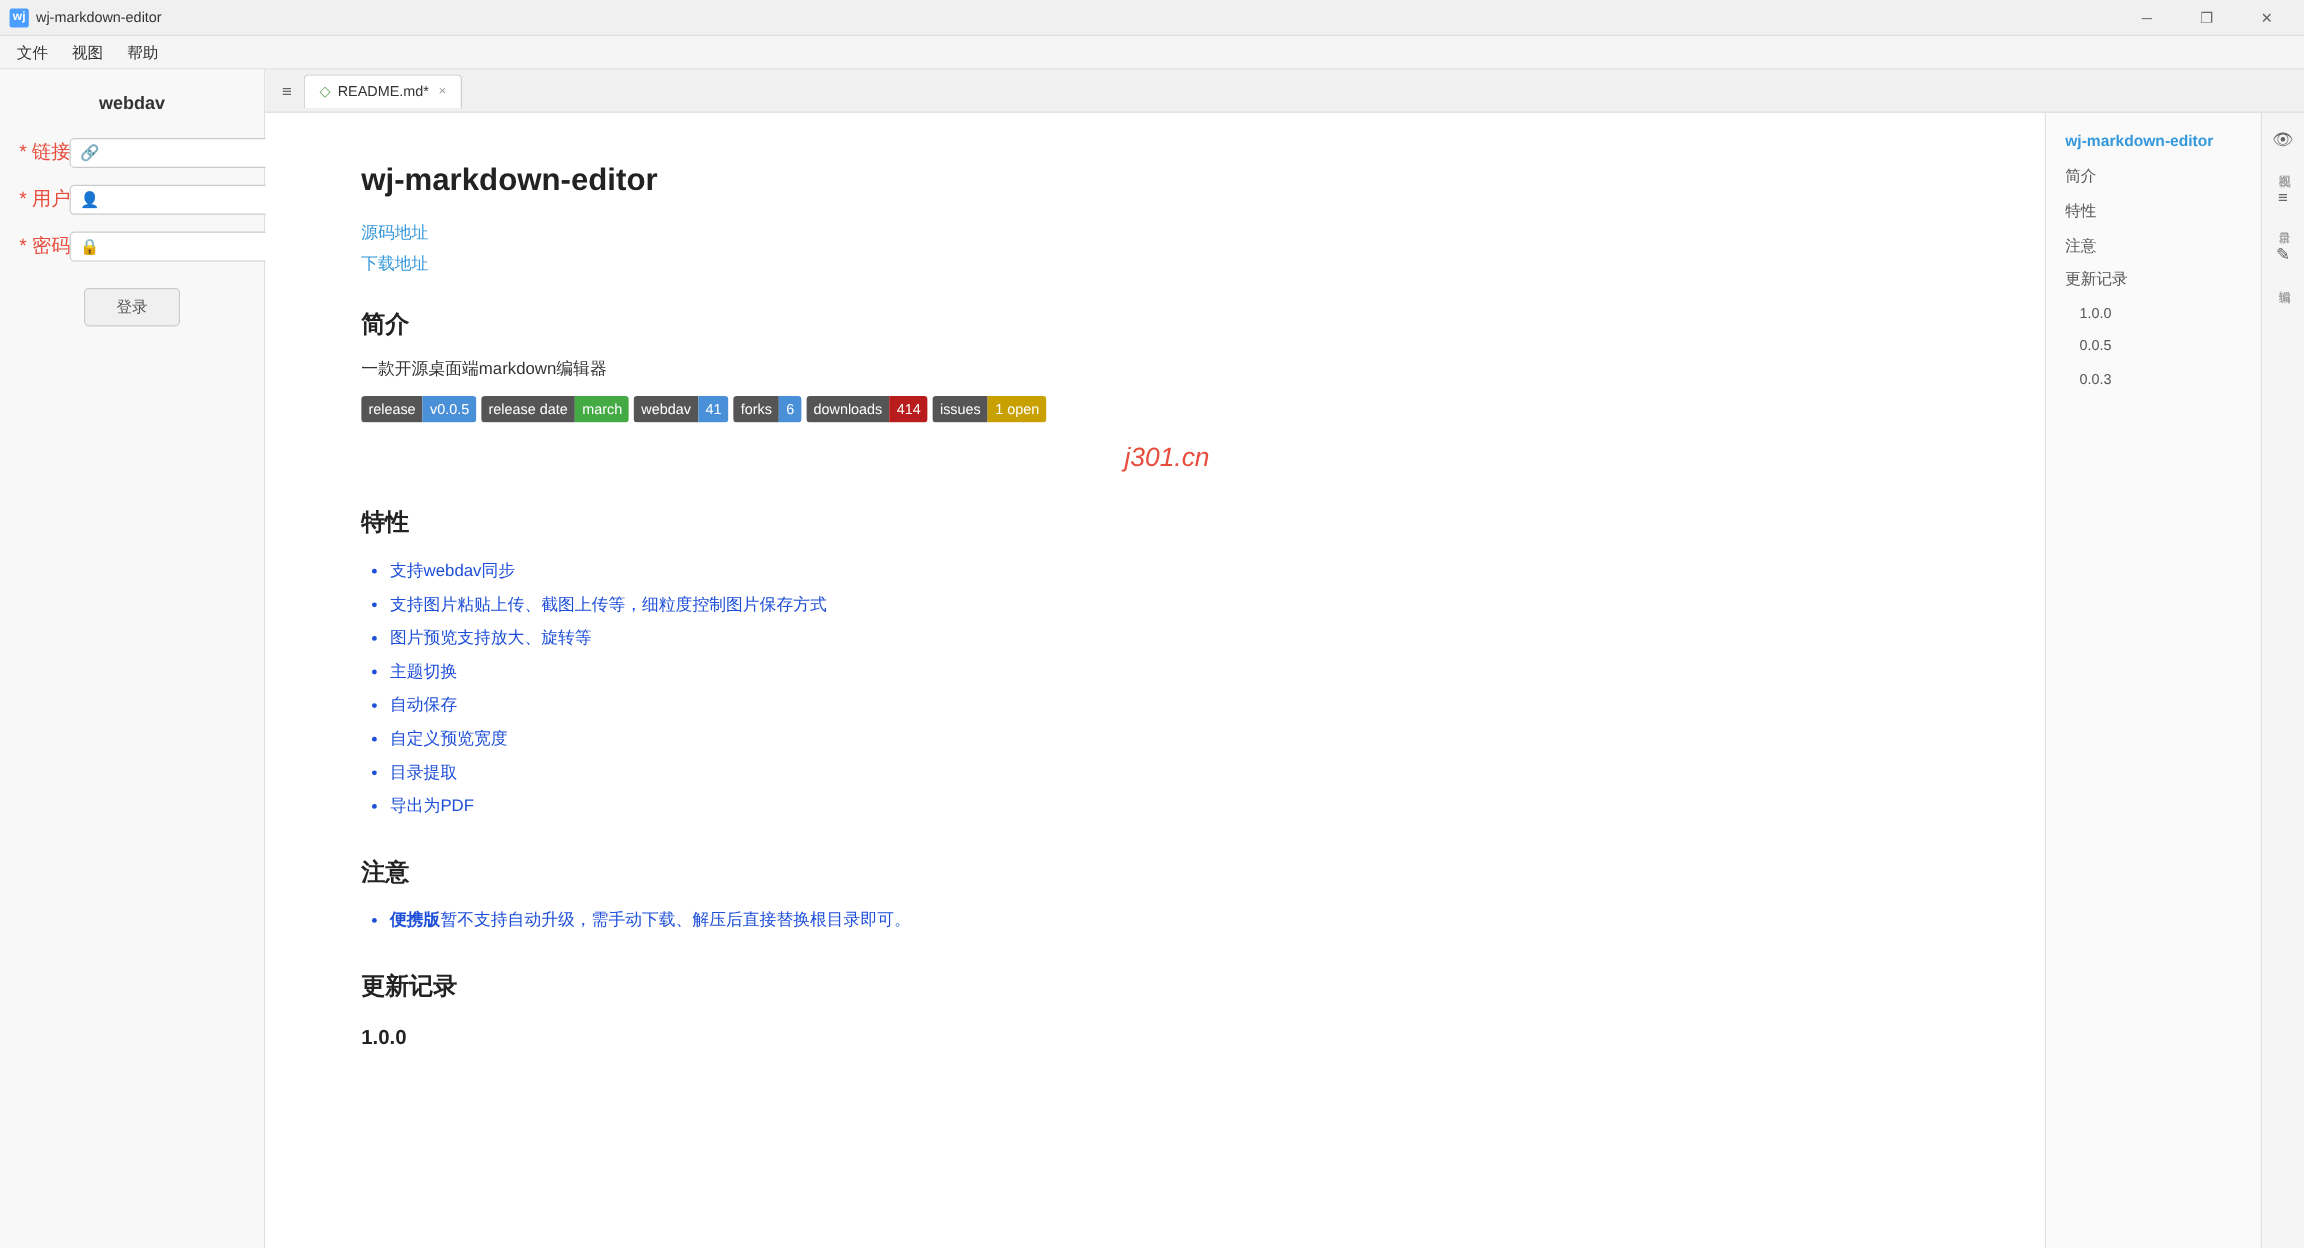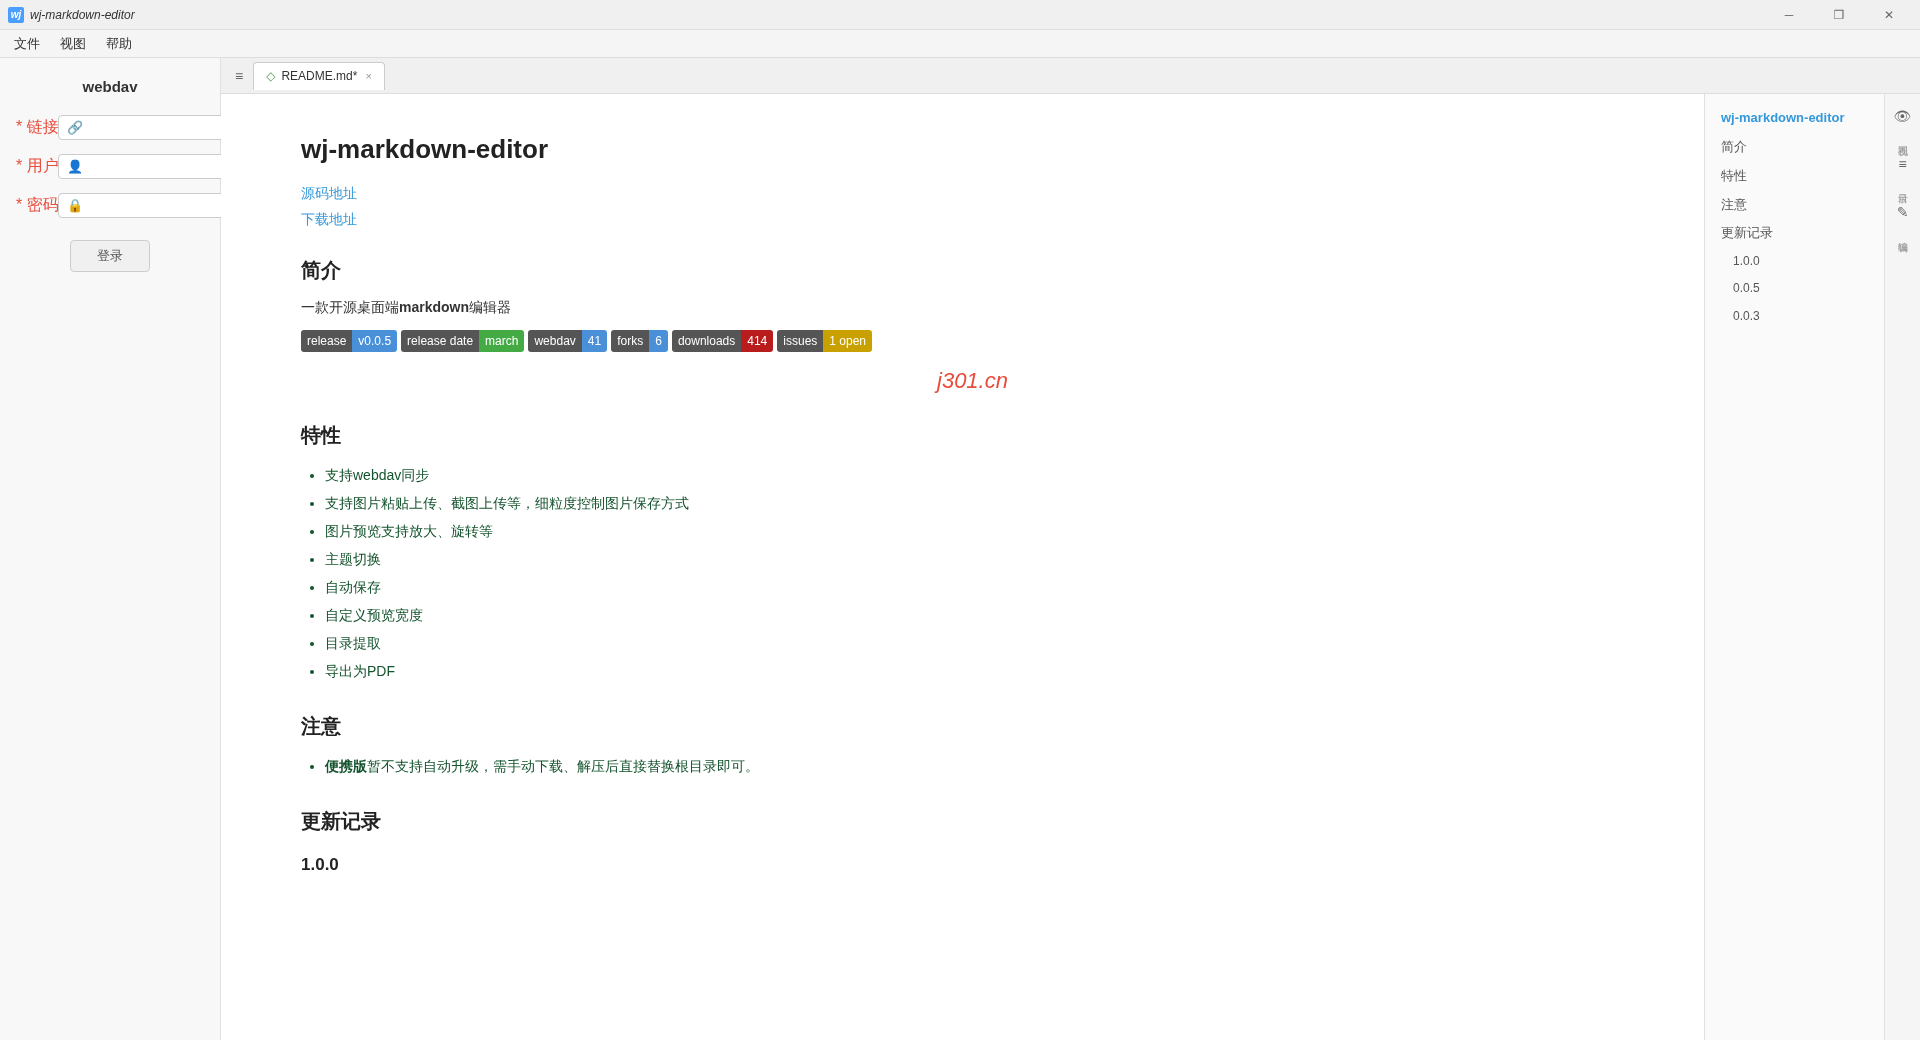--- a/index.html
+++ b/index.html
@@ -11,25 +11,24 @@
       background: #f0f0f0;
       display: flex;
       align-items: center;
       justify-content: space-between;
       padding: 0 8px;
       border-bottom: 1px solid #ddd;
       user-select: none;
     }
     .titlebar-left {
       display: flex;
-      align-items: center;
+      align-items: flex-start;
       gap: 6px;
       font-size: 12px;
       color: #333;
-      font-style: italic;
     }
     .titlebar-icon {
       width: 16px; height: 16px;
       background: #4a9eff;
       border-radius: 2px;
       display: flex; align-items: center; justify-content: center;
       color: white; font-size: 10px; font-weight: bold;
     }
     .titlebar-controls {
       display: flex; gap: 4px;
@@ -172,21 +171,21 @@
       background: white;
     }
     .preview-pane::-webkit-scrollbar { width: 8px; }
     .preview-pane::-webkit-scrollbar-track { background: #f0f0f0; }
     .preview-pane::-webkit-scrollbar-thumb { background: #ccc; border-radius: 4px; }
 
     .md-h1 { font-size: 26px; font-weight: bold; margin-bottom: 20px; color: #222; }
     .md-h2 { font-size: 20px; font-weight: bold; margin: 28px 0 12px; color: #222; }
     .md-link { color: #3498db; text-decoration: none; display: block; margin-bottom: 8px; font-size: 14px; }
     .md-p { font-size: 14px; margin-bottom: 12px; color: #333; line-height: 1.6; }
-    .md-p strong { font-weight: bold; }
+    .md-p strong { font-weight: normal; }
     .badge-row { display: flex; gap: 4px; flex-wrap: wrap; margin-bottom: 16px; }
 
     .badge {
       display: inline-flex;
       align-items: center;
       border-radius: 3px;
       font-size: 12px;
       height: 22px;
       overflow: hidden;
     }
@@ -210,21 +209,21 @@
 
     .watermark {
       color: #e74c3c;
       font-size: 22px;
       text-align: center;
       font-style: italic;
       margin: 10px 0;
     }
 
     .md-ul { padding-left: 24px; margin-bottom: 12px; }
-    .md-ul li { font-size: 14px; line-height: 2; color: #14532d; list-style: disc; }
+    .md-ul li { font-size: 14px; line-height: 2; color: #1d4ed8; list-style: disc; }
     .md-ul li strong { font-weight: bold; }
 
     .md-h3 { font-size: 17px; font-weight: bold; margin: 20px 0 10px; color: #222; }
 
     
     .outline-pane {
       width: 180px;
       background: #fafafa;
       border-left: 1px solid #e0e0e0;
       padding: 12px 0;

